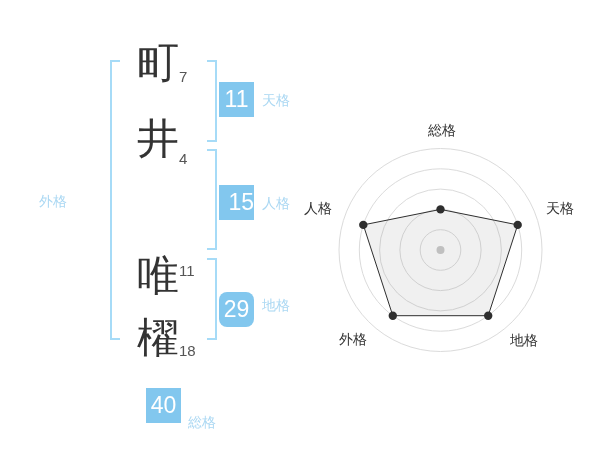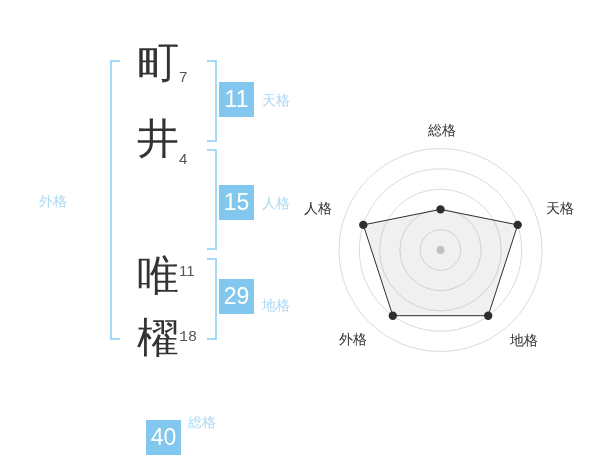--- a/index.html
+++ b/index.html
@@ -45,34 +45,34 @@
   <div class="bracket right-open" style="left:207px;top:258px;height:78px;"></div>
 
   <div class="kanji" style="top:42px;">町</div>
   <div class="kanji" style="top:118px;">井</div>
   <div class="kanji" style="top:255px;">唯</div>
   <div class="kanji" style="top:317px;">櫂</div>
 
   <div class="strokes" style="top:69px;">7</div>
   <div class="strokes" style="top:151px;">4</div>
   <div class="strokes" style="top:263px;">11</div>
-  <div class="strokes" style="top:330px;font-family:Liberation Mono, monospace;">18</div>
+  <div class="strokes" style="top:343px;">18</div>
 
   <div class="badge" style="left:219px;top:82px;">11</div>
   <div class="badge-label" style="left:262px;top:93px;">天格</div>
 
-  <div class="badge" style="left:219px;top:185px;">15</div>
+  <div class="badge" style="left:219px;top:185px;text-align:right;">15</div>
   <div class="badge-label" style="left:262px;top:196px;">人格</div>
 
-  <div class="badge" style="left:219px;top:279px;">29</div>
+  <div class="badge" style="left:219px;top:292px;border-radius:8px;">29</div>
   <div class="badge-label" style="left:262px;top:298px;">地格</div>
 
   <div class="badge-label" style="left:39px;top:194px;">外格</div>
 
-  <div class="badge" style="left:146px;top:420px;">40</div>
+  <div class="badge" style="left:146px;top:388px;">40</div>
   <div class="badge-label" style="left:188px;top:415px;">総格</div>
 
   <svg id="radar" width="300" height="265" viewBox="0 0 300 265">
       <circle cx="150.5" cy="145" r="20.3" fill="none" stroke="#dbdbdb" stroke-width="1"></circle>
       <circle cx="150.5" cy="145" r="40.6" fill="none" stroke="#dbdbdb" stroke-width="1"></circle>
       <circle cx="150.5" cy="145" r="60.9" fill="none" stroke="#dbdbdb" stroke-width="1"></circle>
       <circle cx="150.5" cy="145" r="81.2" fill="none" stroke="#dbdbdb" stroke-width="1"></circle>
       <circle cx="150.5" cy="145" r="101.5" fill="none" stroke="#dbdbdb" stroke-width="1"></circle>
       <circle cx="150.5" cy="145" r="4" fill="#c8c8c8"></circle>
       <polygon points="150.5,104.4 227.7,119.9 198.2,210.7 102.8,210.7 73.3,119.9" fill="rgba(140,140,140,0.13)" stroke="#2e2e2e" stroke-width="1"></polygon>

